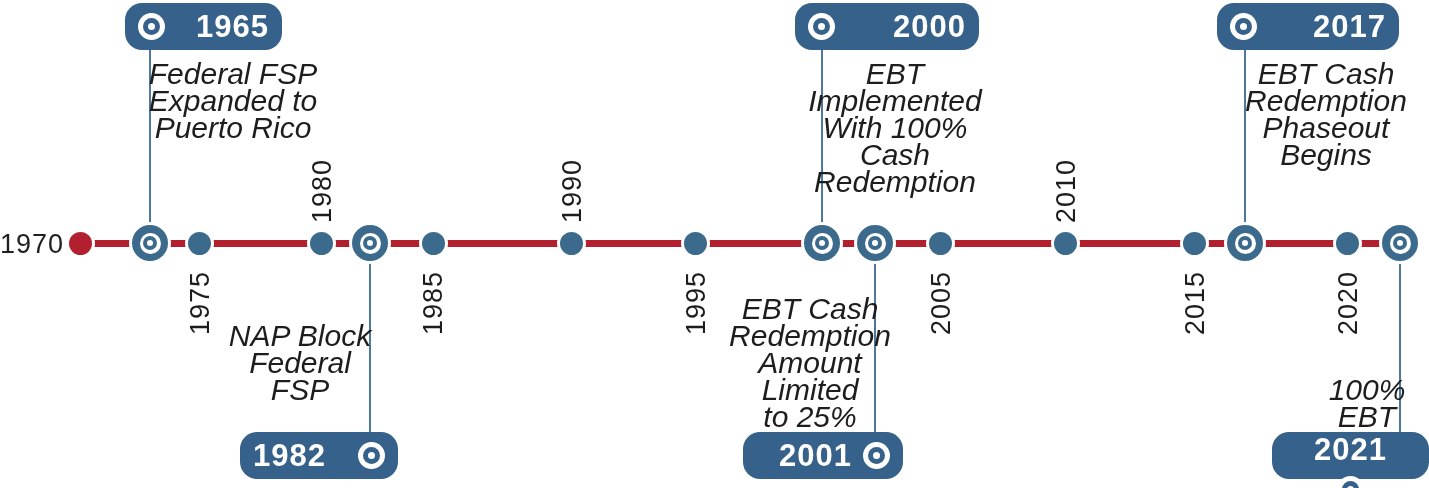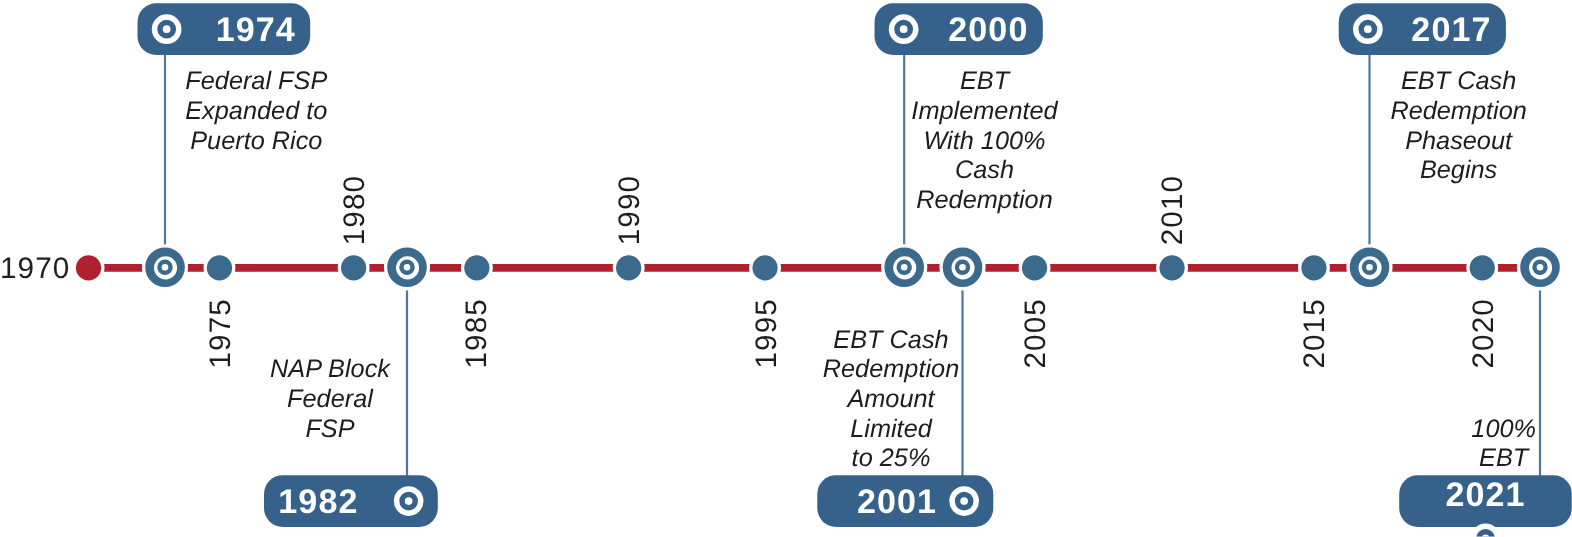--- a/index.html
+++ b/index.html
@@ -37,21 +37,21 @@
   .badge.top{top:3px;}
   .badge.bottom{top:432px;}
   .badge-year{font-size:31px;font-weight:bold;letter-spacing:1px;}
   .badge-icon{width:27px;height:27px;border-radius:50%;background:#ffffff;
     display:flex;align-items:center;justify-content:center;flex:0 0 auto;}
   .bi-ring{width:17px;height:17px;border-radius:50%;background:#36618a;
     display:flex;align-items:center;justify-content:center;}
   .bi-dot{width:7px;height:7px;border-radius:50%;background:#ffffff;}
   
   .desc{position:absolute;width:220px;text-align:center;font-style:italic;
-    font-size:23px;line-height:27px;color:#1d1d1d;z-index:2;}
+    font-size:30px;line-height:27px;color:#1d1d1d;z-index:2;}
 </style>
 </head>
 <body>
 
 <div class="stage">
 
   <div class="tl-line"></div>
   <div class="start-label">1970</div>
   <div class="dot red" style="left:66px;"></div>
 
@@ -142,47 +142,47 @@
         </div>
       </div>
     </div>
 
   <div class="badge top" style="left:125px;width:157px;">
     <span class="badge-icon">
         <span class="bi-ring">
           <span class="bi-dot"></span>
         </span>
       </span>
-    <span class="badge-year">1974</span>
+    <span class="badge-year">1965</span>
   </div>
   <div class="badge bottom" style="left:240px;width:158px;">
     <span class="badge-year">1982</span>
     <span class="badge-icon">
         <span class="bi-ring">
           <span class="bi-dot"></span>
         </span>
       </span>
   </div>
-  <div class="badge top" style="left:795px;width:153px;">
+  <div class="badge top" style="left:795px;width:184px;">
     <span class="badge-icon">
         <span class="bi-ring">
           <span class="bi-dot"></span>
         </span>
       </span>
     <span class="badge-year">2000</span>
   </div>
   <div class="badge bottom" style="left:743px;width:160px;padding-left:36px;">
     <span class="badge-year">2001</span>
     <span class="badge-icon">
         <span class="bi-ring">
           <span class="bi-dot"></span>
         </span>
       </span>
   </div>
-  <div class="badge top" style="left:1217px;width:152px;">
+  <div class="badge top" style="left:1217px;width:182px;">
     <span class="badge-icon">
         <span class="bi-ring">
           <span class="bi-dot"></span>
         </span>
       </span>
     <span class="badge-year">2017</span>
   </div>
   <div class="badge bottom" style="left:1272px;width:157px;flex-direction:column;">
     <span class="badge-year">2021</span>
     <span class="badge-icon">

